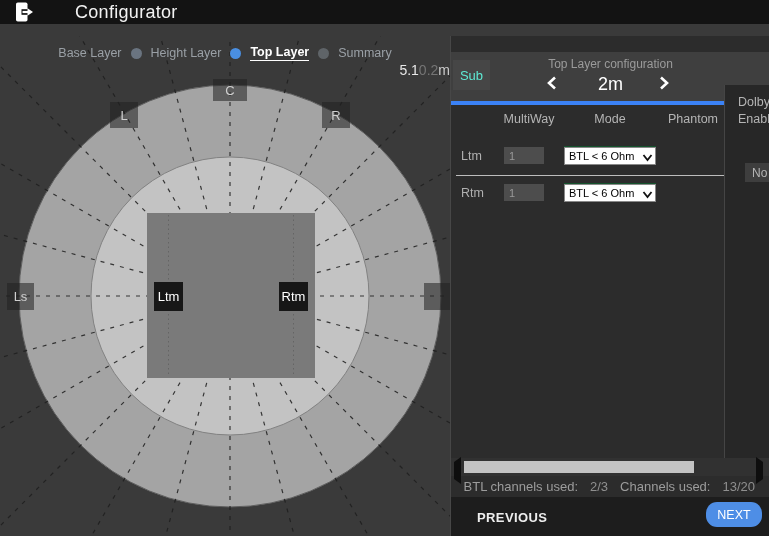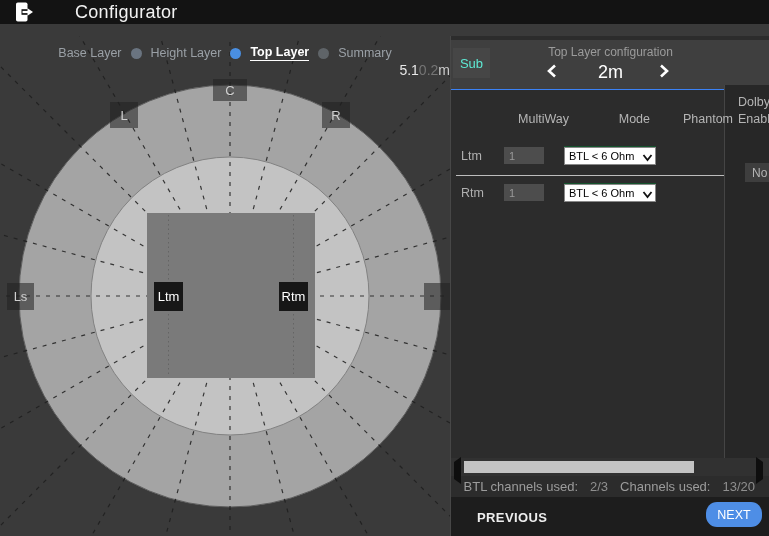--- a/index.html
+++ b/index.html
@@ -36,37 +36,37 @@
   .spk-l{left:110px;top:66px;width:28px;height:26px;}
   .spk-r{left:322px;top:66px;width:28px;height:26px;}
   .spk-ls{left:7px;top:247px;width:27px;height:27px;}
   .spk-rs{left:424px;top:247px;width:27px;height:27px;padding-left:44px;}
   .spk-ltm{left:154px;top:246px;width:29px;height:29px;}
   .spk-rtm{left:279px;top:246px;width:29px;height:29px;}
 
   
   .panel{position:absolute;left:450px;top:36px;width:319px;height:500px;background:#2c2c2c;
     border-left:1px solid #474747;box-sizing:border-box;overflow:hidden;}
-  .panel-head{position:absolute;left:0;top:4px;width:319px;height:49px;background:#3f3f3f;
-    border-bottom:1px solid #3b82f6;}
+  .panel-head{position:absolute;left:0;top:16px;width:319px;height:49px;background:#3f3f3f;
+    border-bottom:4px solid #3b82f6;}
   .panel-head .ph-title{position:absolute;left:0;top:5px;width:319px;text-align:center;
     font-size:12px;color:#9b9b9b;}
   .stepper-btn{position:absolute;top:20px;width:22px;height:22px;cursor:pointer;
     display:flex;align-items:center;justify-content:center;}
   .stepper-prev{left:90px;}
   .stepper-next{left:202px;}
   .ph-value{position:absolute;left:0;top:22px;width:319px;text-align:center;
     font-size:18px;color:#ffffff;}
   .sub-box{position:absolute;left:2px;top:8px;width:37px;height:30px;background:#464646;
     color:#5eead4;font-size:13px;display:flex;align-items:center;justify-content:center;cursor:pointer;}
 
   .dolby-strip{position:absolute;left:273px;top:49px;width:46px;height:373px;background:#272727;
     border-left:1px solid #454545;box-sizing:border-box;}
 
-  .col-h{position:absolute;font-size:12.5px;color:#b5b5b5;text-align:right;}
+  .col-h{position:absolute;font-size:12.5px;color:#b5b5b5;text-align:center;}
   .col-multiway{left:38px;top:76px;width:80px;}
   .col-mode{left:119px;top:76px;width:80px;}
   .col-phantom{left:202px;top:76px;width:80px;}
   .col-dolby1{left:287px;top:59px;width:60px;text-align:left;}
   .col-dolby2{left:287px;top:76px;width:60px;text-align:left;}
 
   .row-label{position:absolute;left:10px;font-size:12.5px;color:#b0b0b0;}
   .rl-1{top:113px;} .rl-2{top:150px;}
   .mw-input{position:absolute;left:53px;width:35px;height:17px;background:#4d4d4d;border:none;
     color:#9a9a9a;font-size:11px;padding:0 0 0 5px;font-family:"Liberation Sans",sans-serif;}

